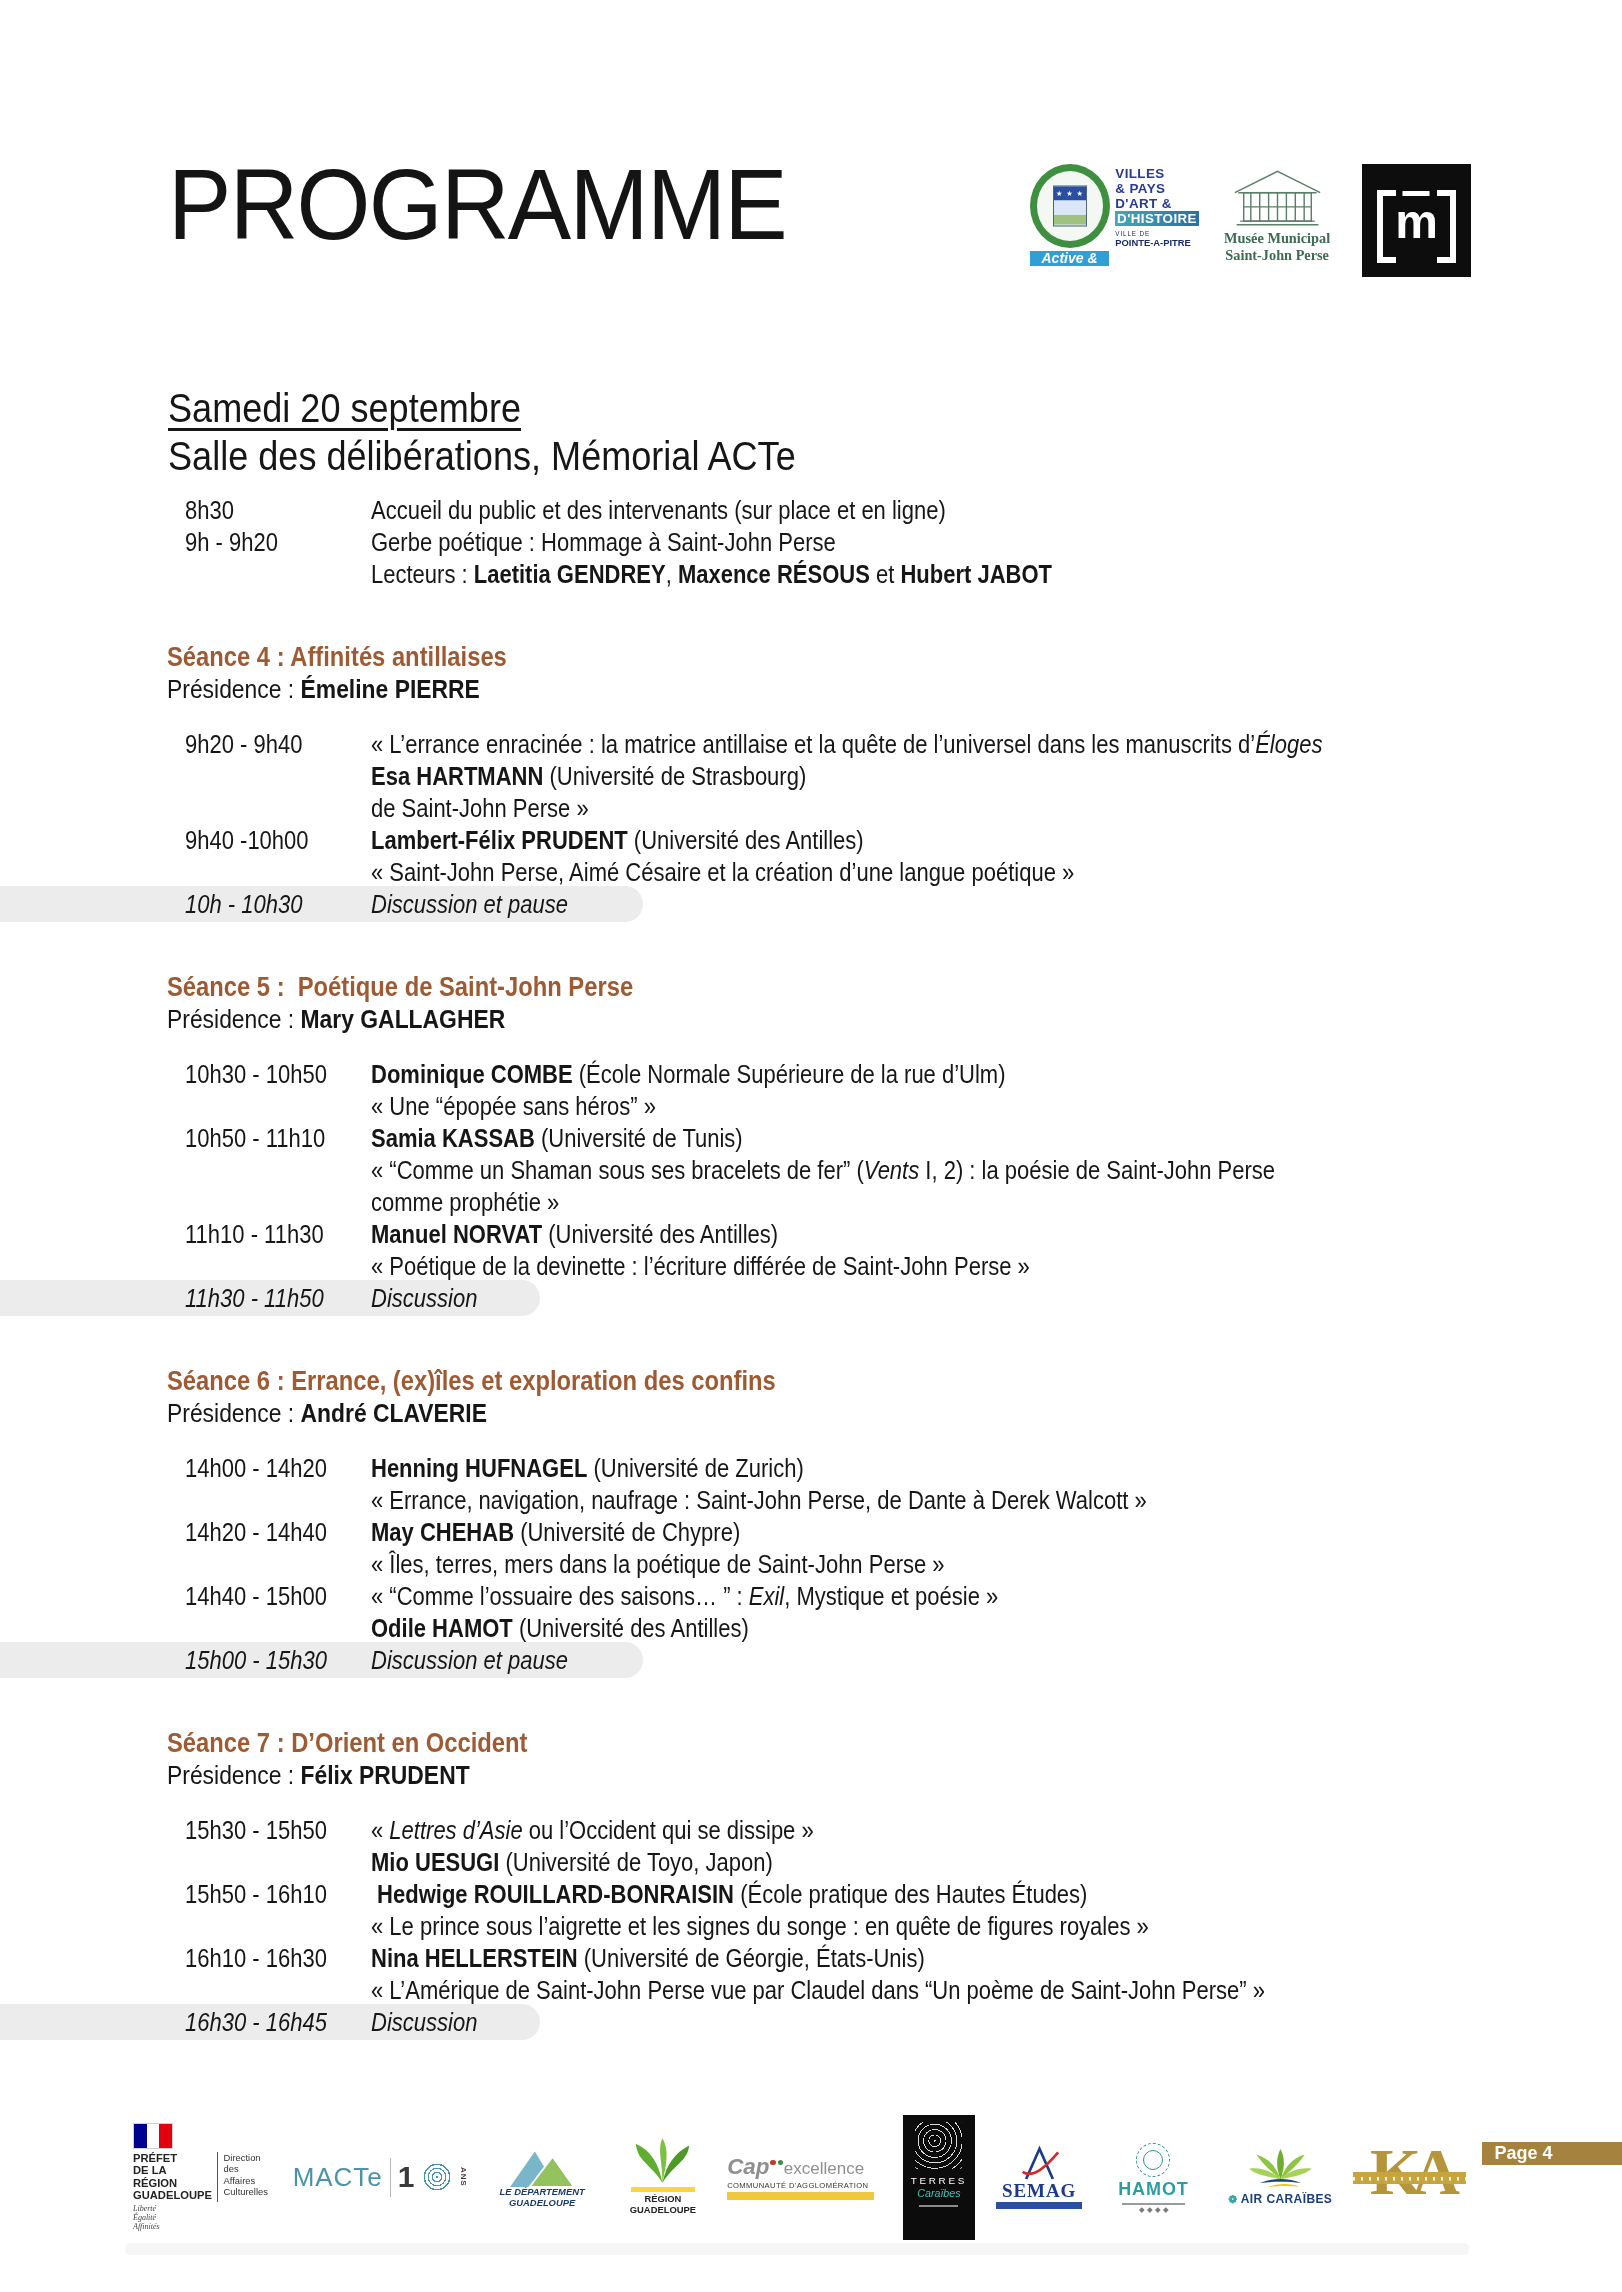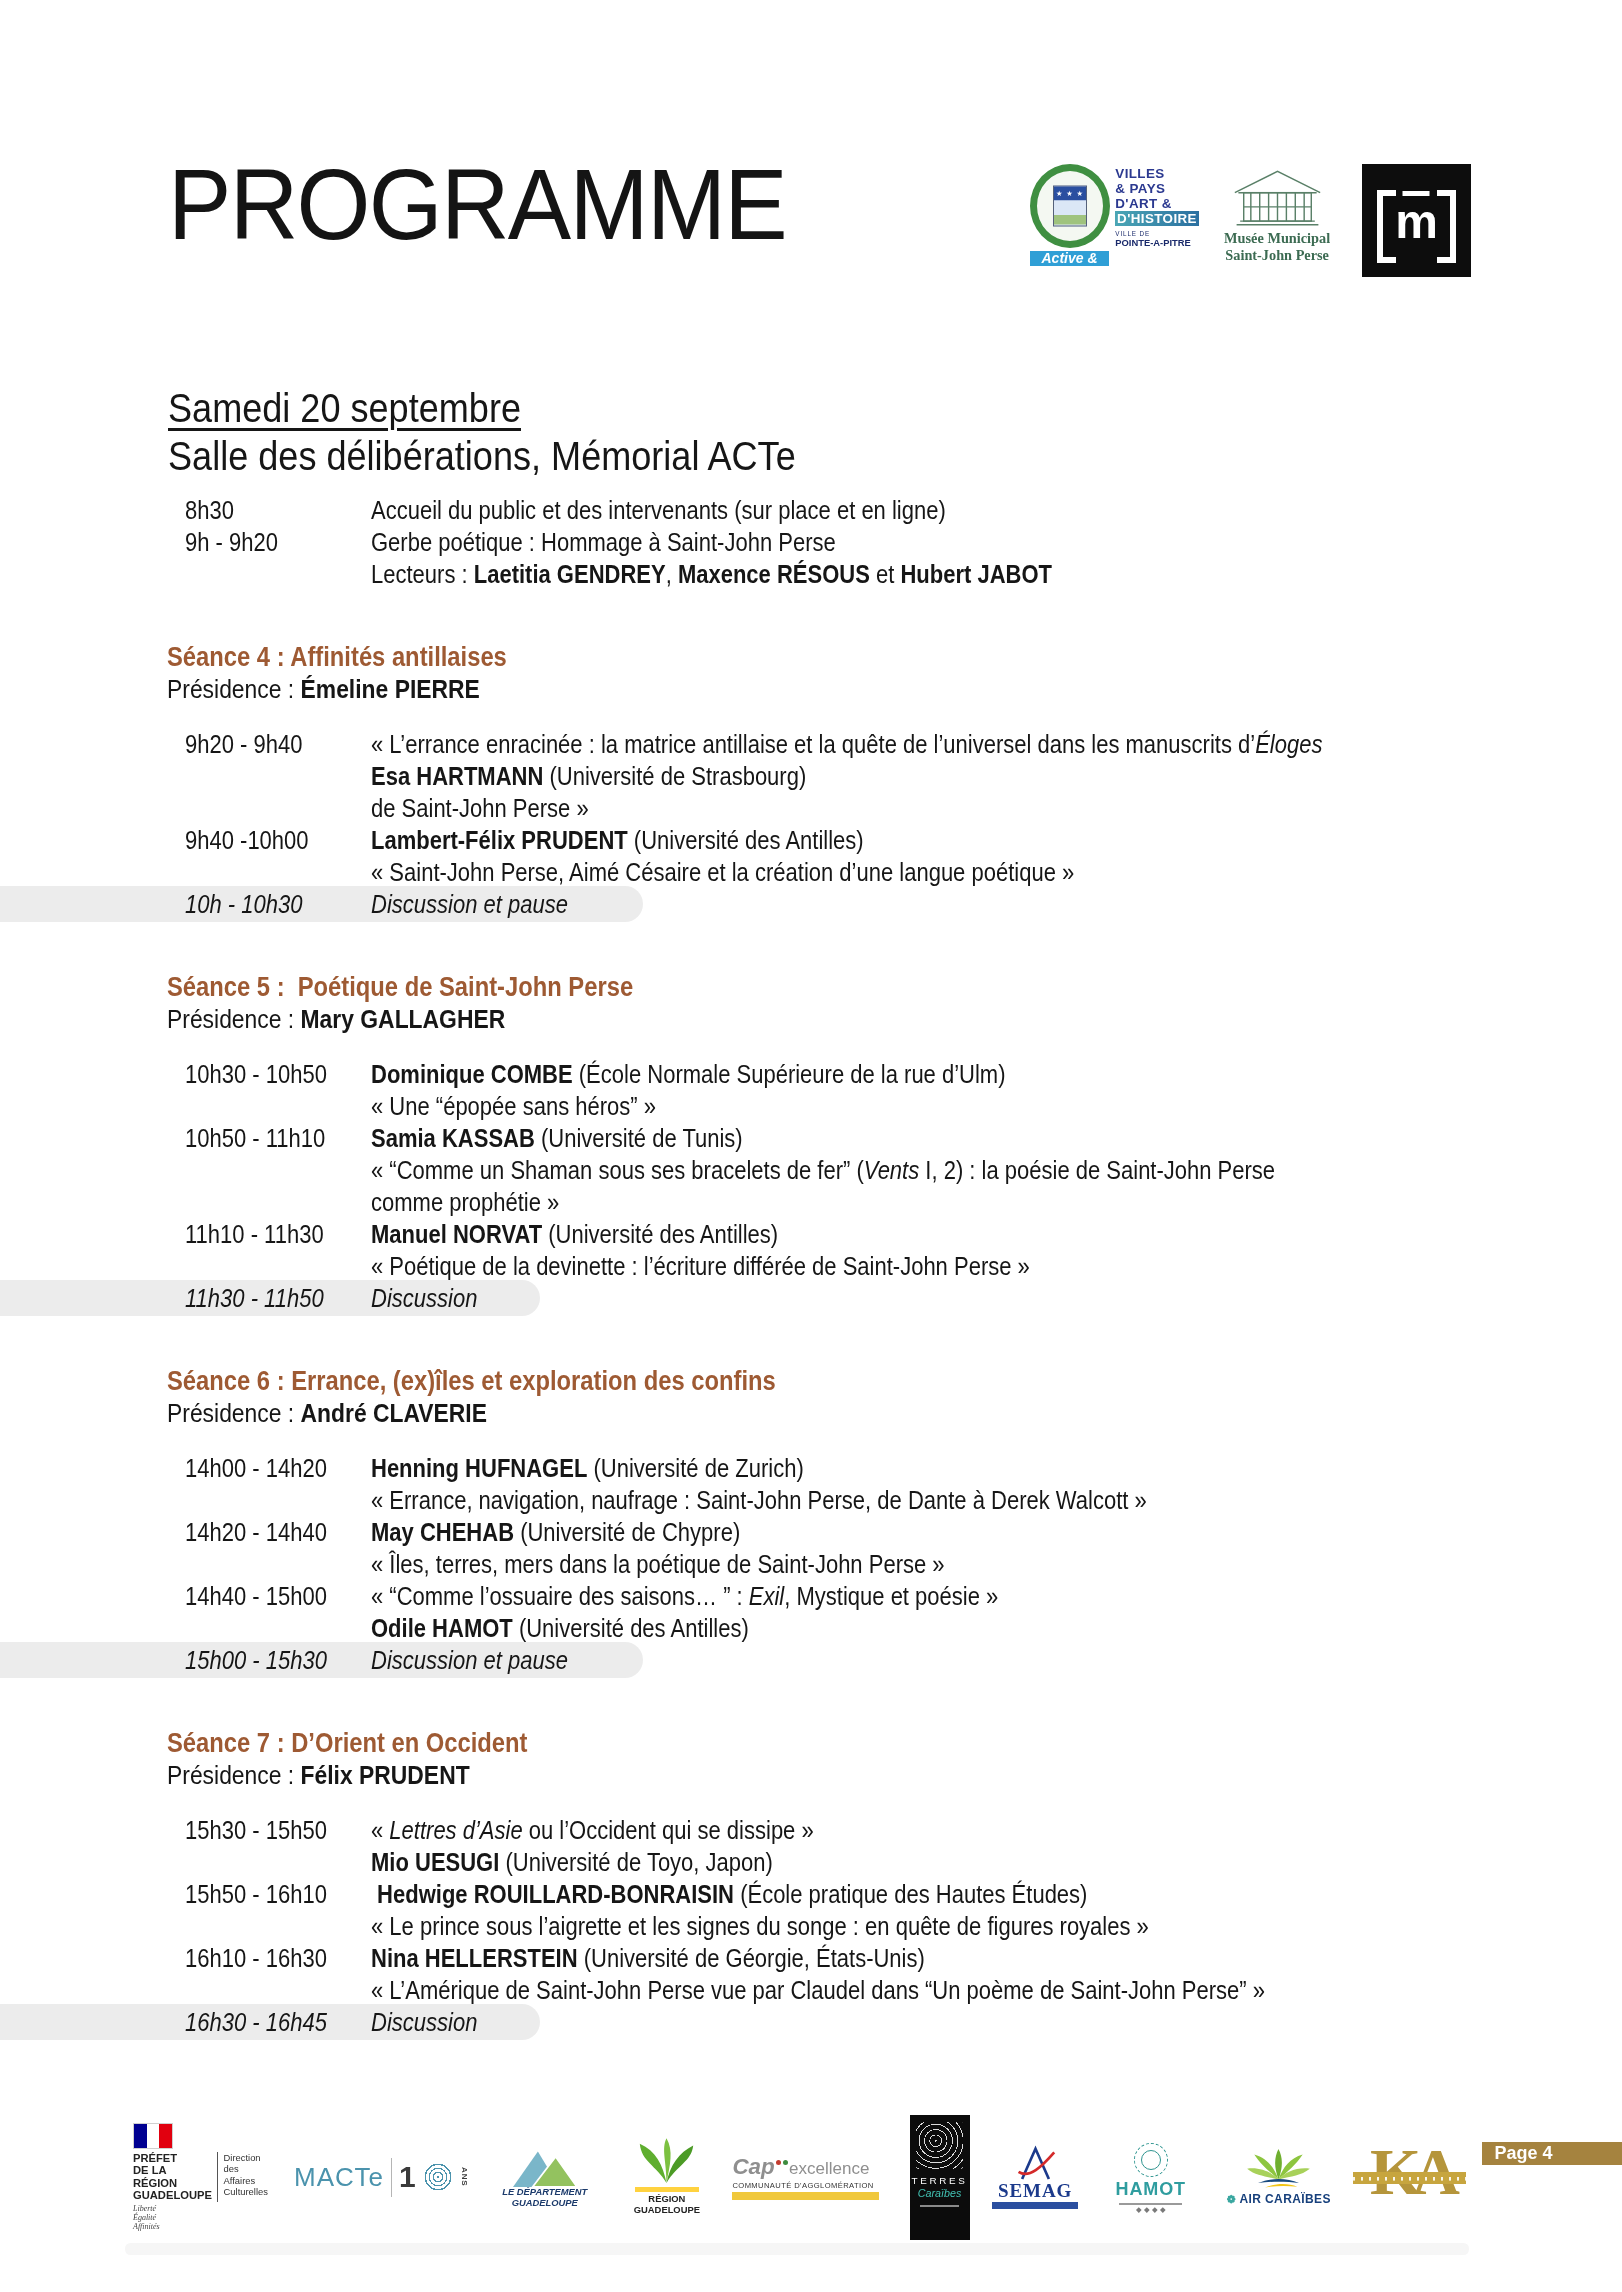--- a/index.html
+++ b/index.html
@@ -76,21 +76,21 @@
   .rg-bar{width:64px;height:4.5px;background:#ffd23f;margin:1.8px auto 2.7px;}
   .rg-t1,.rg-t2{font-size:9.4px;font-weight:bold;color:#222;line-height:10.7px;}
   .lg-cap{width:158px;}
   .cap-word{font-size:22.4px;font-style:italic;color:#8f8f8f;font-weight:bold;}
   .cap-dot{display:inline-block;width:5.4px;height:5.4px;border-radius:50%;margin:0 0.9px 9px 0.9px;}
   .d1{background:#c23b2e;}
   .d2{background:#3d8c3f;}
   .cap-word2{font-size:17px;color:#8f8f8f;}
   .cap-sub{font-size:7.6px;color:#333;letter-spacing:0.4px;margin-top:0.9px;}
   .cap-bar{width:147px;height:8px;background:#f0c83c;margin-top:1.8px;}
-  .lg-terres{width:60px;height:125px;background:#0c0c0c;text-align:center;padding-top:7.2px;box-sizing:border-box;}
+  .lg-terres{width:72px;height:125px;background:#0c0c0c;text-align:center;padding-top:7.2px;box-sizing:border-box;}
   .tc-art{width:47px;height:47px;margin:0 auto;border-radius:2.7px;
           background:repeating-radial-gradient(circle at 42% 40%, rgba(255,255,255,.85) 0 0.9px, transparent 0.9px 5.4px);}
   .tc-t1{margin-top:6.3px;color:#fff;font-size:9.9px;letter-spacing:2.7px;}
   .tc-t2{color:#43c3b4;font-style:italic;font-size:10.7px;line-height:14.3px;}
   .tc-mini{width:39px;height:1.8px;background:#8a8a8a;margin:4.5px auto 0;}
   .lg-semag{width:93px;text-align:center;}
   .sg-name{font-family:"Liberation Serif",serif;font-weight:bold;font-size:19px;color:#1b3a8c;letter-spacing:0.9px;line-height:19.7px;}
   .sg-bar{width:86px;height:7.2px;background:#2b4fa0;margin:1.8px auto 0;}
   .lg-arawak{width:100px;text-align:center;}
   .aw-sun{width:32px;height:32px;border:1.8px dashed #2f9590;border-radius:50%;margin:0 auto 1.8px;position:relative;}

